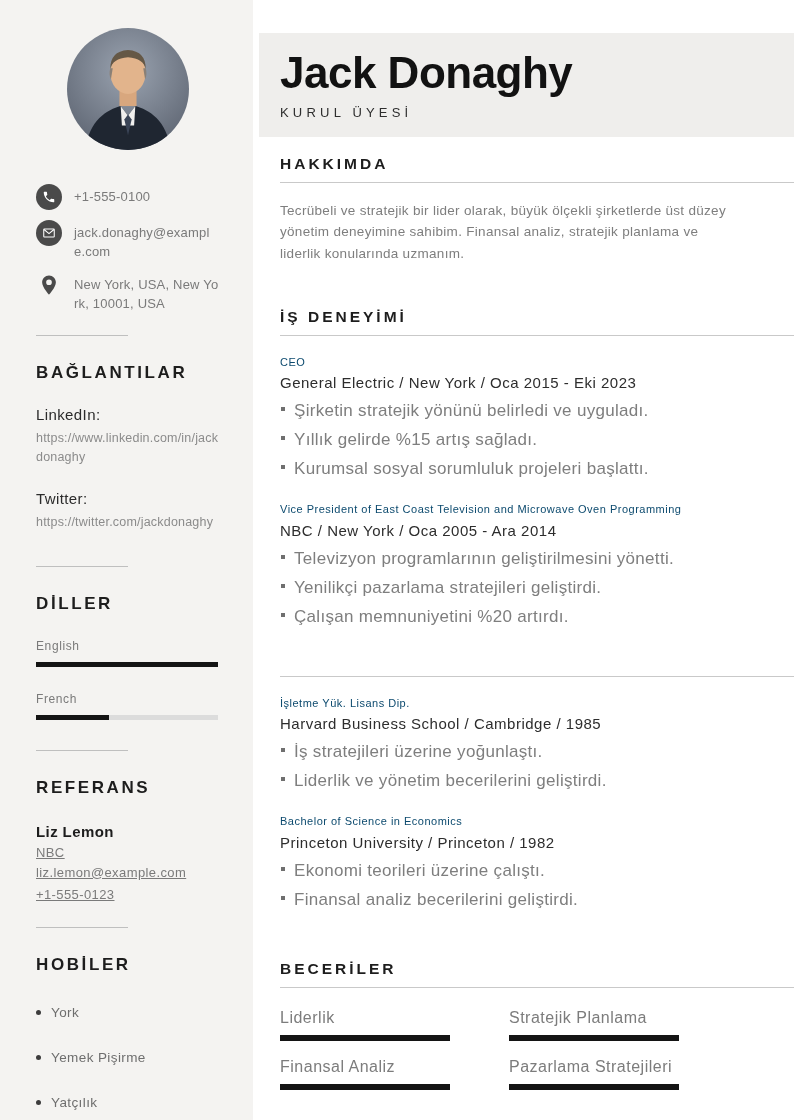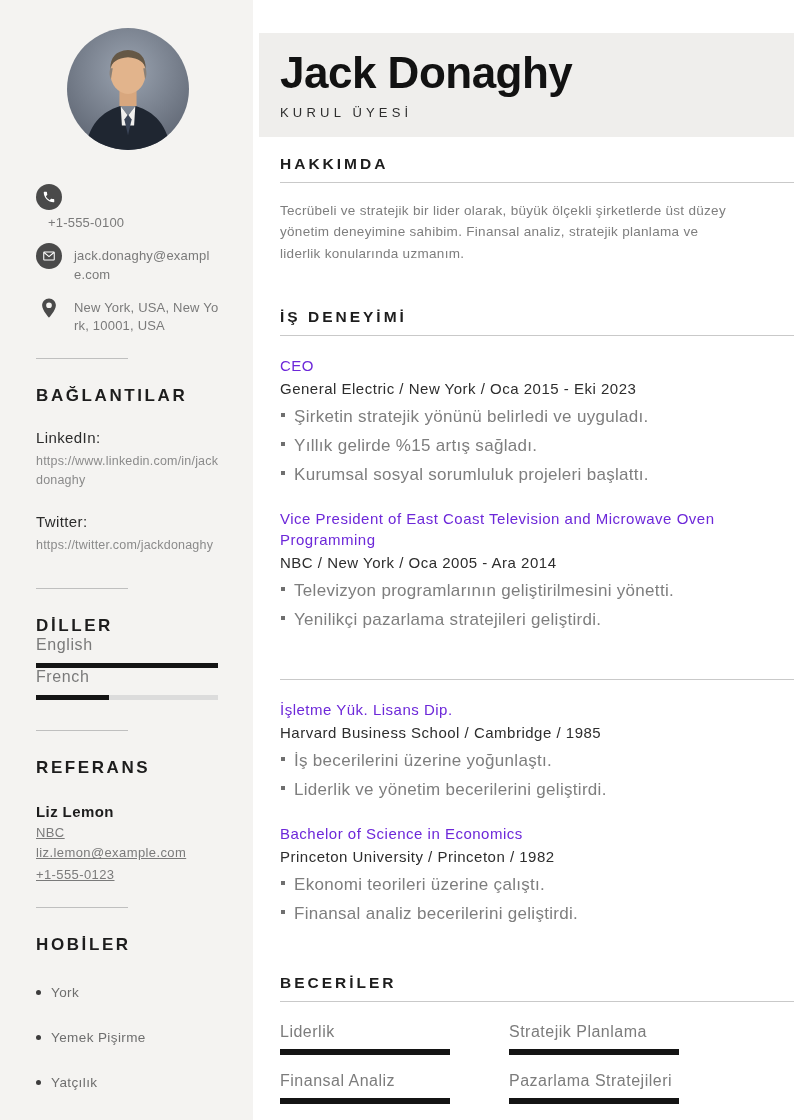--- a/index.html
+++ b/index.html
@@ -11,40 +11,40 @@
   }
   
   .sidebar {
     width:253px; min-width:253px; height:1120px;
     background:#f4f3f1; padding:0 34px 0 36px;
   }
   .avatar-wrap { width:122px; height:122px; margin:28px auto 0; border-radius:50%; overflow:hidden; }
   .avatar-wrap svg { display:block; width:100%; height:100%; }
   .contact { margin-top:34px; }
   .contact-row { display:flex; align-items:flex-start; margin-top:10px; }
-  .contact-row:first-child { margin-top:12px;flex-direction:column; }
+  .contact-row:first-child { margin-top:12px; }
   .badge {
     width:26px; height:26px; min-width:26px; border-radius:50%;
     background:#4a4a4a; display:flex; align-items:center; justify-content:center;
   }
   .badge svg { width:14px; height:14px; }
   .pin-wrap { width:26px; min-width:26px; height:26px; display:flex; align-items:center; justify-content:center; }
   .pin-wrap svg { width:22px; height:26px; }
   .contact-text {
     margin-left:12px; font-size:13px; line-height:1.45; color:#7a7a7a;
     word-break:break-all; padding-top:4px; letter-spacing:.2px;
   }
   .s-divider { width:92px; height:1px; background:#bfbfbf; margin-top:22px; }
   .s-title {
     margin-top:27px; font-size:17px; font-weight:600; letter-spacing:2.6px;
     color:#1d1d1d;
   }
   .link-label { margin-top:23px; font-size:15px; color:#2b2b2b; letter-spacing:.4px; }
   .link-url { margin-top:6px; font-size:12.5px; color:#8b8b8b; line-height:1.5; word-break:break-all; letter-spacing:.2px; }
-  .lang-name { font-size:16px; color:#7a7a7a; letter-spacing:.6px; }
+  .lang-name { margin-top:25px; font-size:12px; color:#7a7a7a; letter-spacing:.6px; }
   .lang-bar { margin-top:9px; width:182px; height:5px; background:#dcdcdc; }
   .lang-fill { height:100%; background:#141414; }
   .ref-name { margin-top:25px; font-size:15px; font-weight:700; color:#1d1d1d; letter-spacing:.4px; }
   .ref-line { margin-top:5px; font-size:13px; color:#7a7a7a; letter-spacing:.4px;text-decoration:underline; }
   .hobby-list { list-style:none; margin-top:10px; }
   .hobby-list li {
     position:relative; padding-left:15px; margin-top:30px;
     font-size:13.5px; color:#6e6e6e; letter-spacing:.4px;
   }
   .hobby-list li::before {
@@ -65,21 +65,21 @@
   .sec-edu { margin-top:49px; }
   .sec-skills { margin-top:50px; }
   .m-title { font-size:15.5px; font-weight:600; letter-spacing:3px; color:#1d1d1d; }
   .m-rule { height:1px; background:#c9c9c9; margin-top:9px; }
   .about-text {
     margin-top:17px; width:462px; font-size:13.5px; line-height:1.58;
     color:#7e7e7e; letter-spacing:.3px;
   }
   .job { margin-top:19px; }
   .job + .job { margin-top:23px; }
-  .job-role { font-size:15px; color:#6d28d9; letter-spacing:.5px; line-height:1.4; width:470px; }
+  .job-role { font-size:11px; color:#0c4a6e; letter-spacing:.5px; line-height:1.4; width:470px; }
   .job-meta { margin-top:4px; font-size:15px; color:#2d2d2d; letter-spacing:.5px; }
   .b-list { list-style:none; margin-top:10px; }
   .b-list li {
     position:relative; padding-left:14px; margin-top:9px;
     font-size:17px; color:#7e7e7e; letter-spacing:.3px; width:470px;
   }
   .b-list li::before {
     content:""; position:absolute; left:1px; top:6px; width:4px; height:4px;
     background:#6f6f6f;
   }
@@ -206,32 +206,33 @@
         <li>Kurumsal sosyal sorumluluk projeleri başlattı.</li>
       </ul>
     </div>
 
     <div class="job">
       <div class="job-role">Vice President of East Coast Television and Microwave Oven Programming</div>
       <div class="job-meta">NBC / New York / Oca 2005 - Ara 2014</div>
       <ul class="b-list">
         <li>Televizyon programlarının geliştirilmesini yönetti.</li>
         <li>Yenilikçi pazarlama stratejileri geliştirdi.</li>
+        <li>Çalışan memnuniyetini %20 artırdı.</li>
       </ul>
     </div>
   </section>
 
   <section class="section sec-edu">
     <div class="m-rule"></div>
 
     <div class="job">
       <div class="job-role">İşletme Yük. Lisans Dip.</div>
       <div class="job-meta">Harvard Business School / Cambridge / 1985</div>
       <ul class="b-list">
-        <li>İş becerilerini üzerine yoğunlaştı.</li>
+        <li>İş stratejileri üzerine yoğunlaştı.</li>
         <li>Liderlik ve yönetim becerilerini geliştirdi.</li>
       </ul>
     </div>
 
     <div class="job">
       <div class="job-role">Bachelor of Science in Economics</div>
       <div class="job-meta">Princeton University / Princeton / 1982</div>
       <ul class="b-list">
         <li>Ekonomi teorileri üzerine çalıştı.</li>
         <li>Finansal analiz becerilerini geliştirdi.</li>

